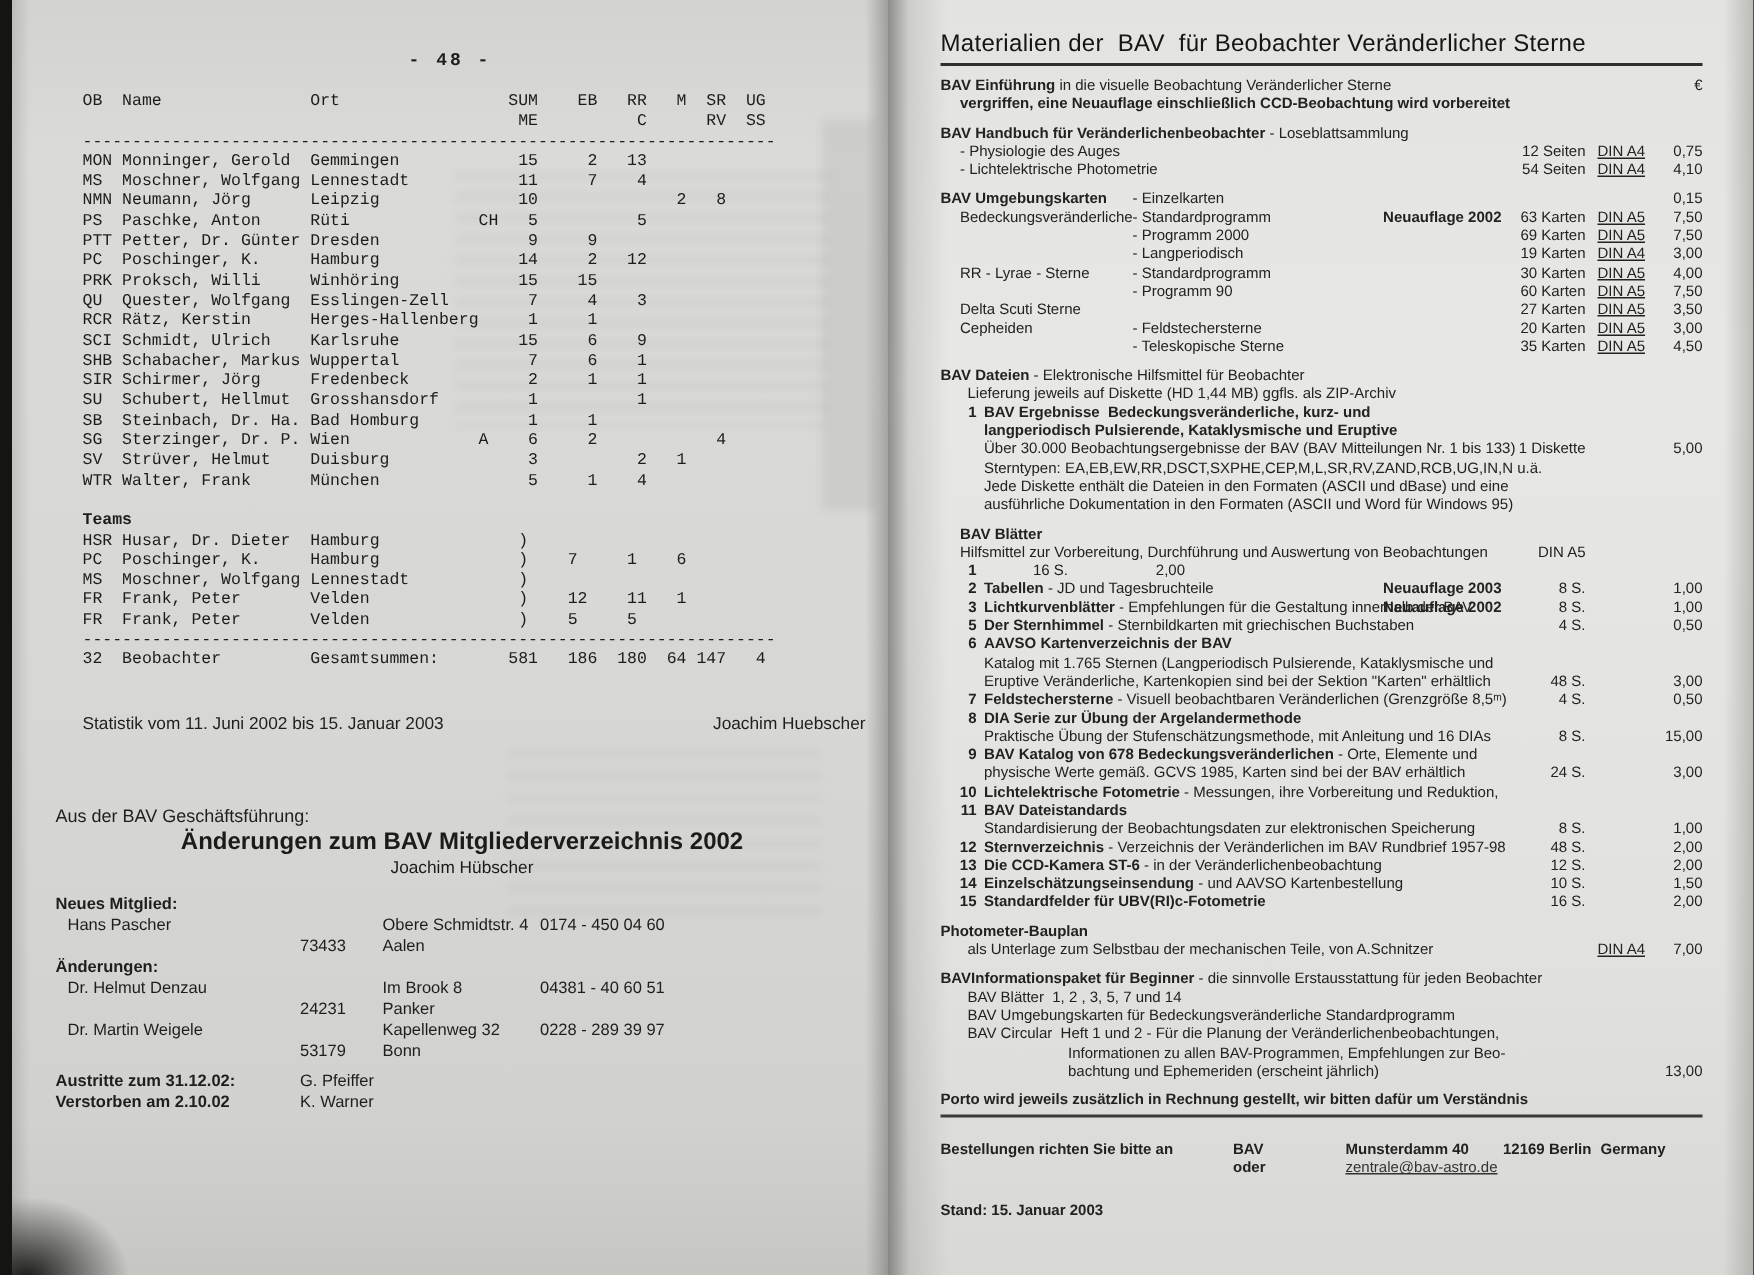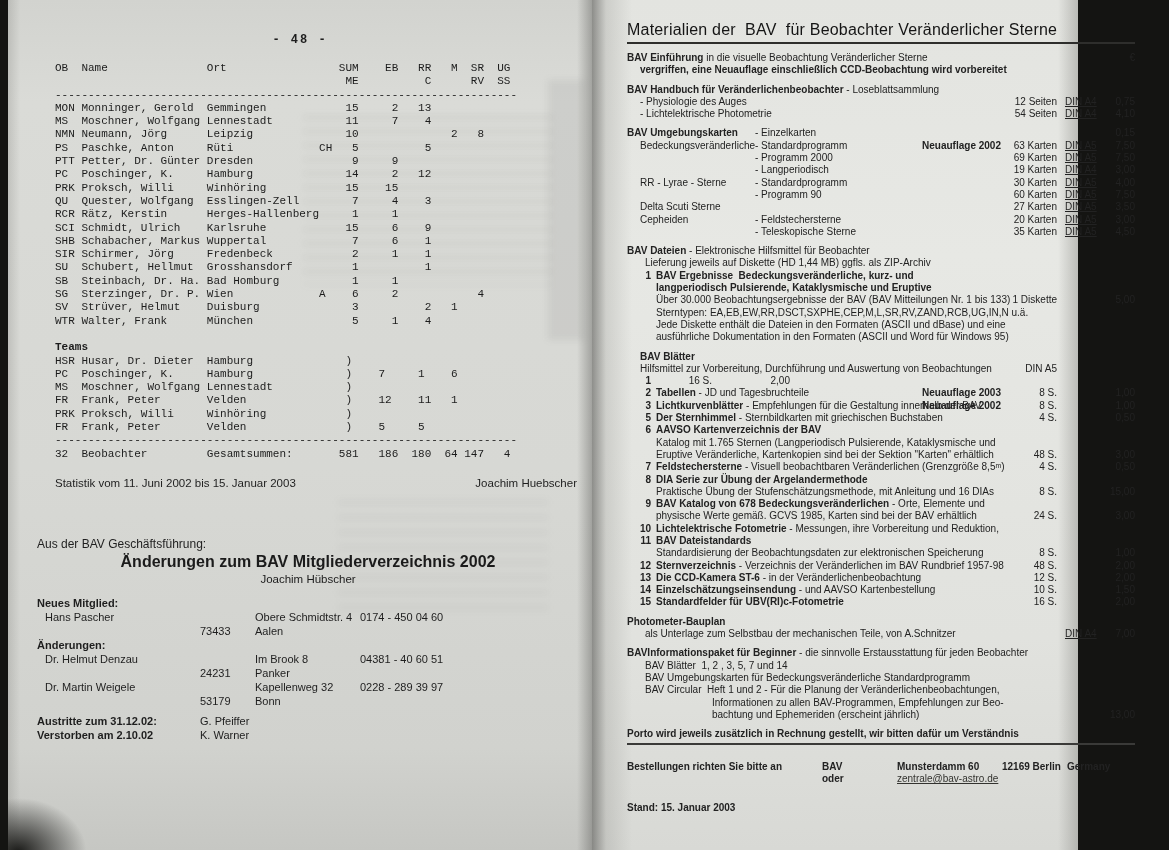--- a/index.html
+++ b/index.html
@@ -12,21 +12,21 @@
   .page{position:absolute;top:0;height:850px;}
   #left-page{
     left:8px;width:584px;
     background:
       radial-gradient(95px 75px at 10px 852px, rgba(12,12,10,0.92), rgba(12,12,10,0) 72%),
       linear-gradient(90deg, rgba(95,95,90,0.20), rgba(0,0,0,0) 12px),
       linear-gradient(270deg, rgba(75,75,72,0.38), rgba(0,0,0,0) 15px),
       linear-gradient(180deg,#d2d3cf 0%,#dadbd7 12%,#d7d8d4 55%,#d1d2ce 88%,#c6c7c3 100%);
   }
   #right-page{
-    left:592px;width:486px;
+    left:592px;width:577px;
     background:
       linear-gradient(90deg, rgba(55,55,52,0.50), rgba(115,115,110,0.20) 14px, rgba(0,0,0,0) 40px),
       linear-gradient(270deg, rgba(130,130,125,0.42), rgba(0,0,0,0) 20px),
       linear-gradient(180deg,#e3e4e0 0%,#e7e8e4 30%,#e1e2de 75%,#d8d9d5 100%);
   }
   .smudge{position:absolute;pointer-events:none;filter:blur(3px);}
   .sm1{left:295px;top:115px;width:250px;height:170px;
        background:repeating-linear-gradient(180deg, rgba(110,110,104,0.07) 0 5px, rgba(0,0,0,0) 5px 14px);}
   .sm2{left:330px;top:500px;width:210px;height:120px;
        background:repeating-linear-gradient(180deg, rgba(110,110,104,0.06) 0 5px, rgba(0,0,0,0) 5px 15px);}
@@ -126,21 +126,20 @@
       <div class="tline">SB  Steinbach, Dr. Ha. Bad Homburg           1     1</div>
       <div class="tline">SG  Sterzinger, Dr. P. Wien             A    6     2            4</div>
       <div class="tline">SV  Strüver, Helmut    Duisburg              3          2   1</div>
       <div class="tline">WTR Walter, Frank      München               5     1    4</div>
       <div class="tline"> </div>
       <div class="tline b">Teams</div>
       <div class="tline">HSR Husar, Dr. Dieter  Hamburg              )</div>
       <div class="tline">PC  Poschinger, K.     Hamburg              )    7     1    6</div>
       <div class="tline">MS  Moschner, Wolfgang Lennestadt           )</div>
       <div class="tline">FR  Frank, Peter       Velden               )    12    11   1</div>
-      <div class="tline">PRK Proksch, Willi     Winhöring            )</div>
       <div class="tline">FR  Frank, Peter       Velden               )    5     5</div>
       <div class="tline">----------------------------------------------------------------------</div>
       <div class="tline">32  Beobachter         Gesamtsummen:       581   186  180  64 147   4</div>
     </div>
 
   <div id="stat-line">
     <span>Statistik vom  11. Juni 2002  bis  15. Januar 2003</span>
     <span>Joachim Huebscher</span>
   </div>
 
@@ -601,21 +600,21 @@
           <span class="rprice"></span>
         </div>
       </div>
 
     <div class="rule thin" id="porto-rule"></div>
 
     <div id="order-block">
       <div class="forow">
         <span class="f-label">Bestellungen richten Sie bitte an</span>
         <span class="f-org">BAV</span>
-        <span class="f-addr">Munsterdamm 60</span>
+        <span class="f-addr">Munsterdamm 40</span>
         <span class="f-city">12169 Berlin</span>
         <span class="f-country">Germany</span>
       </div>
       <div class="forow">
         <span class="f-org">oder</span>
         <span class="f-email">zentrale@bav-astro.de</span>
       </div>
     </div>
 
     <div id="stand-line">Stand: 15. Januar 2003</div>

